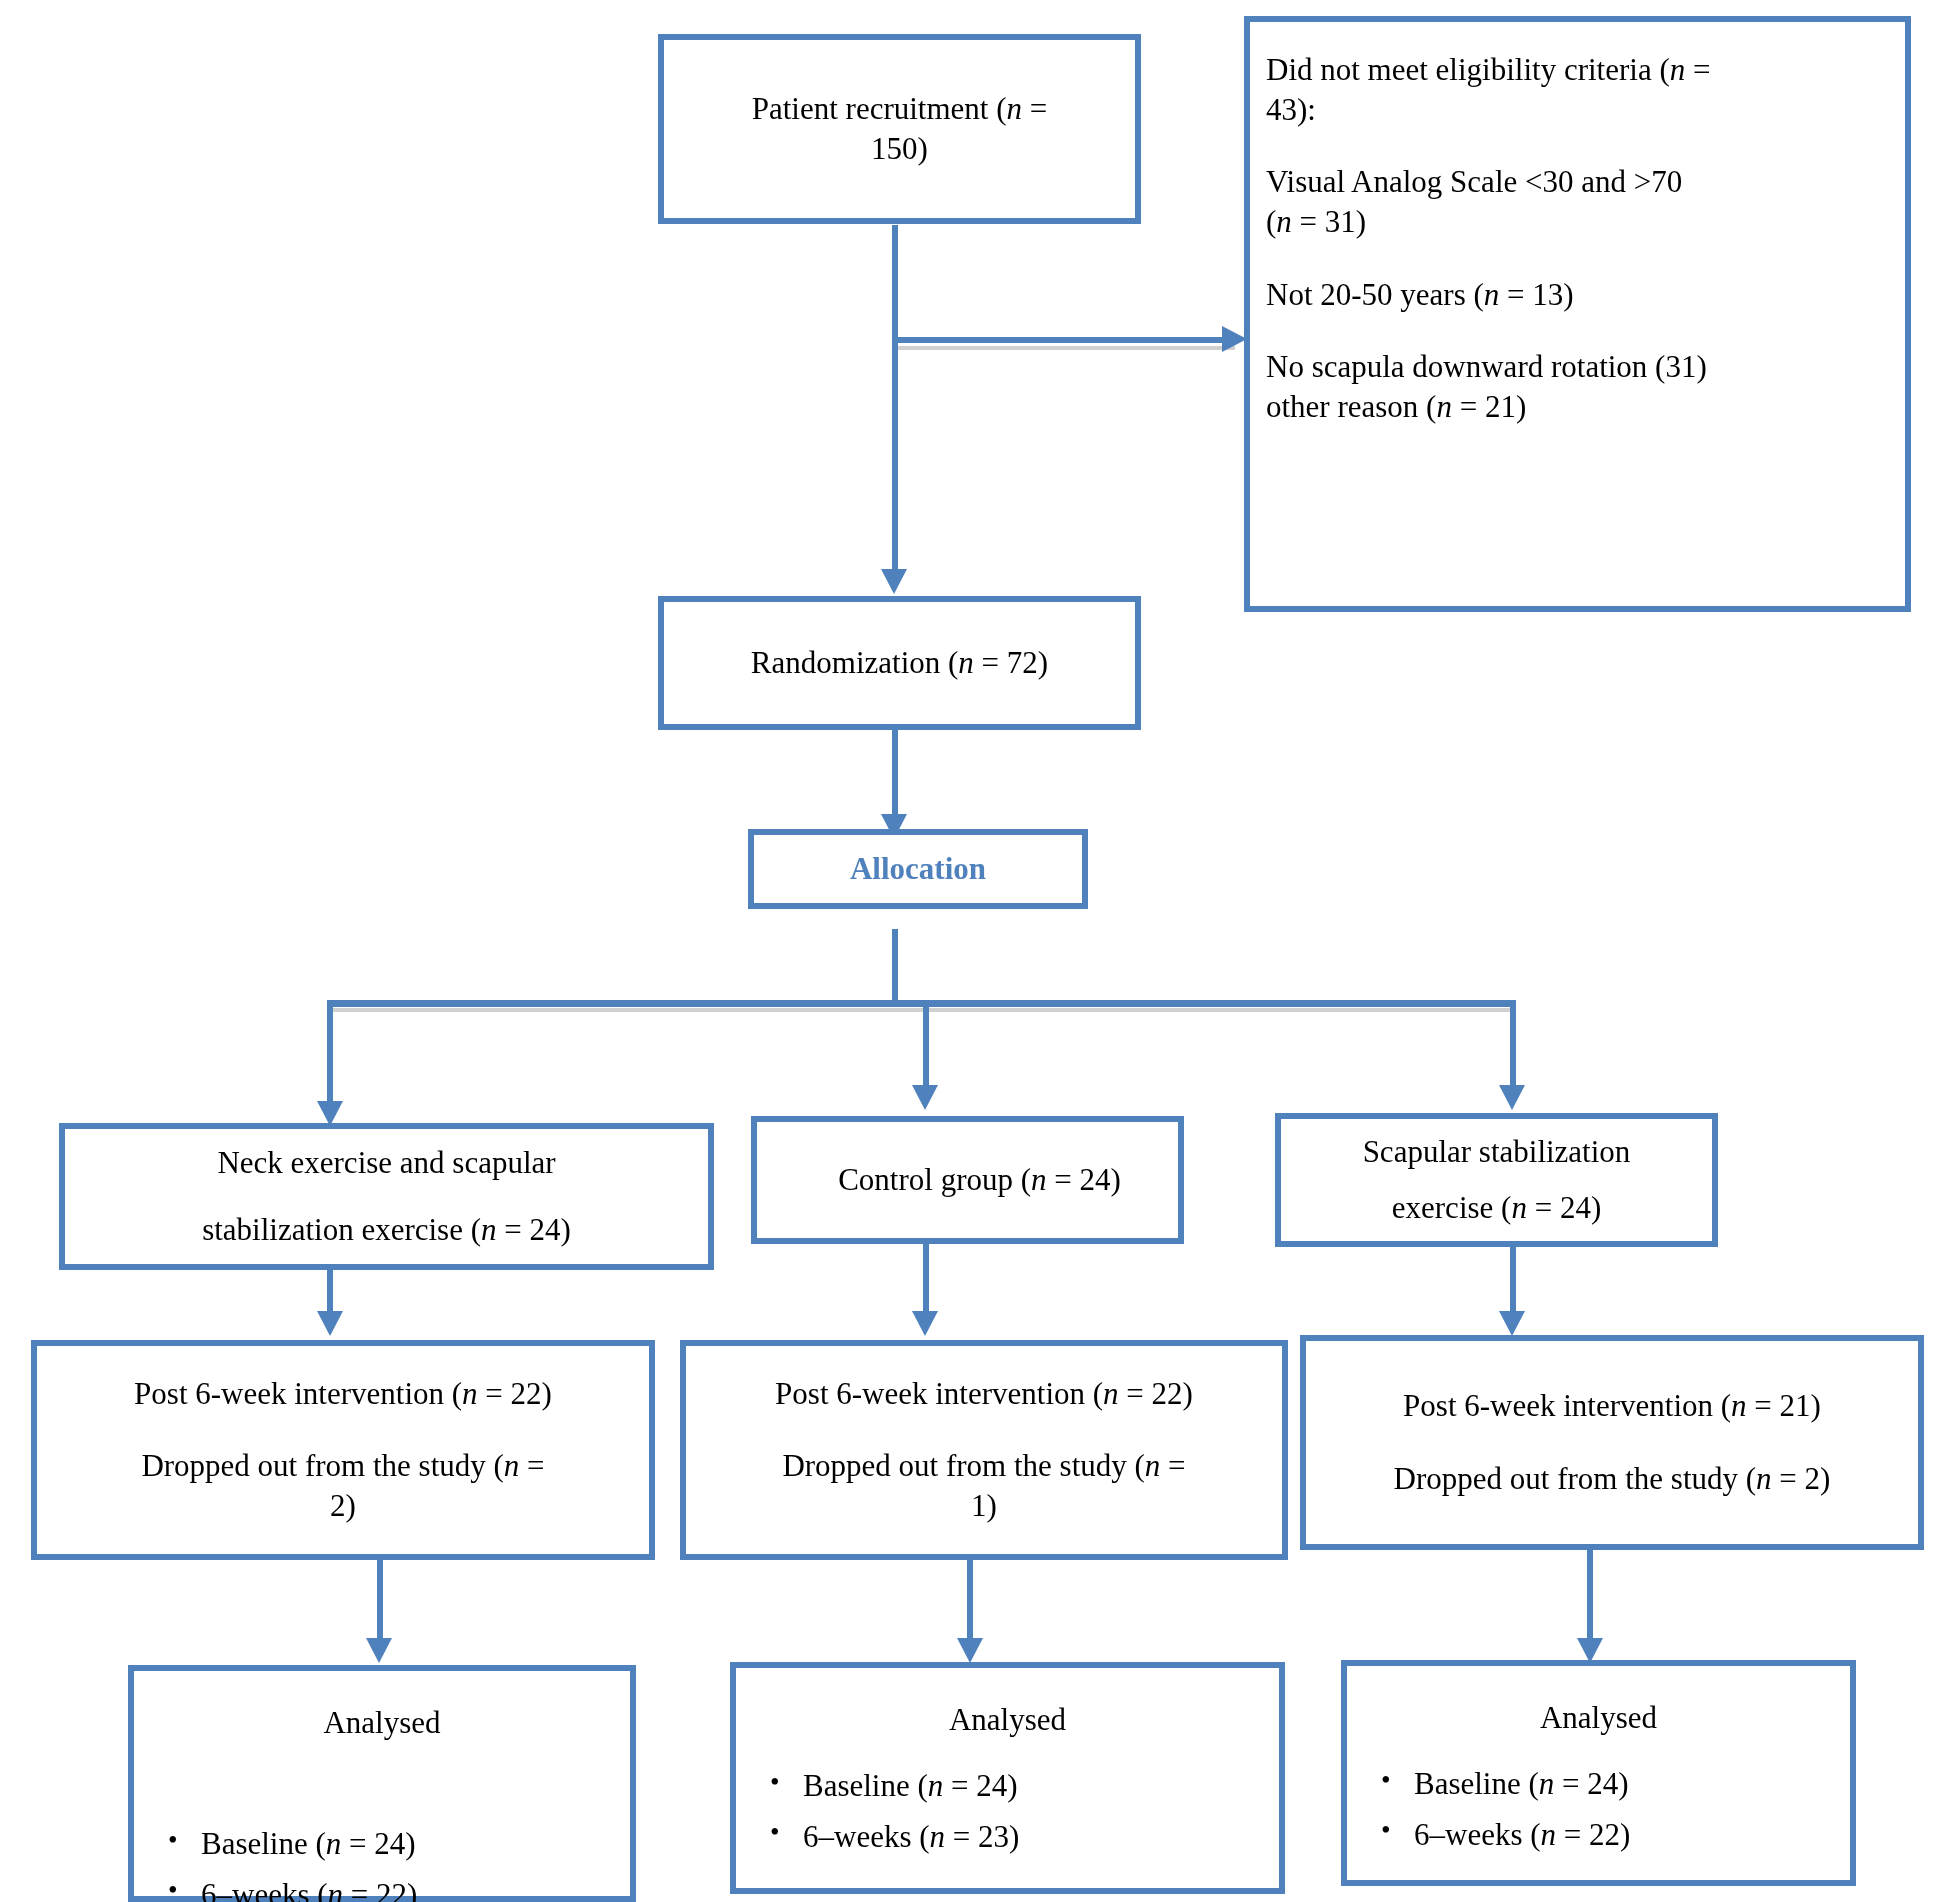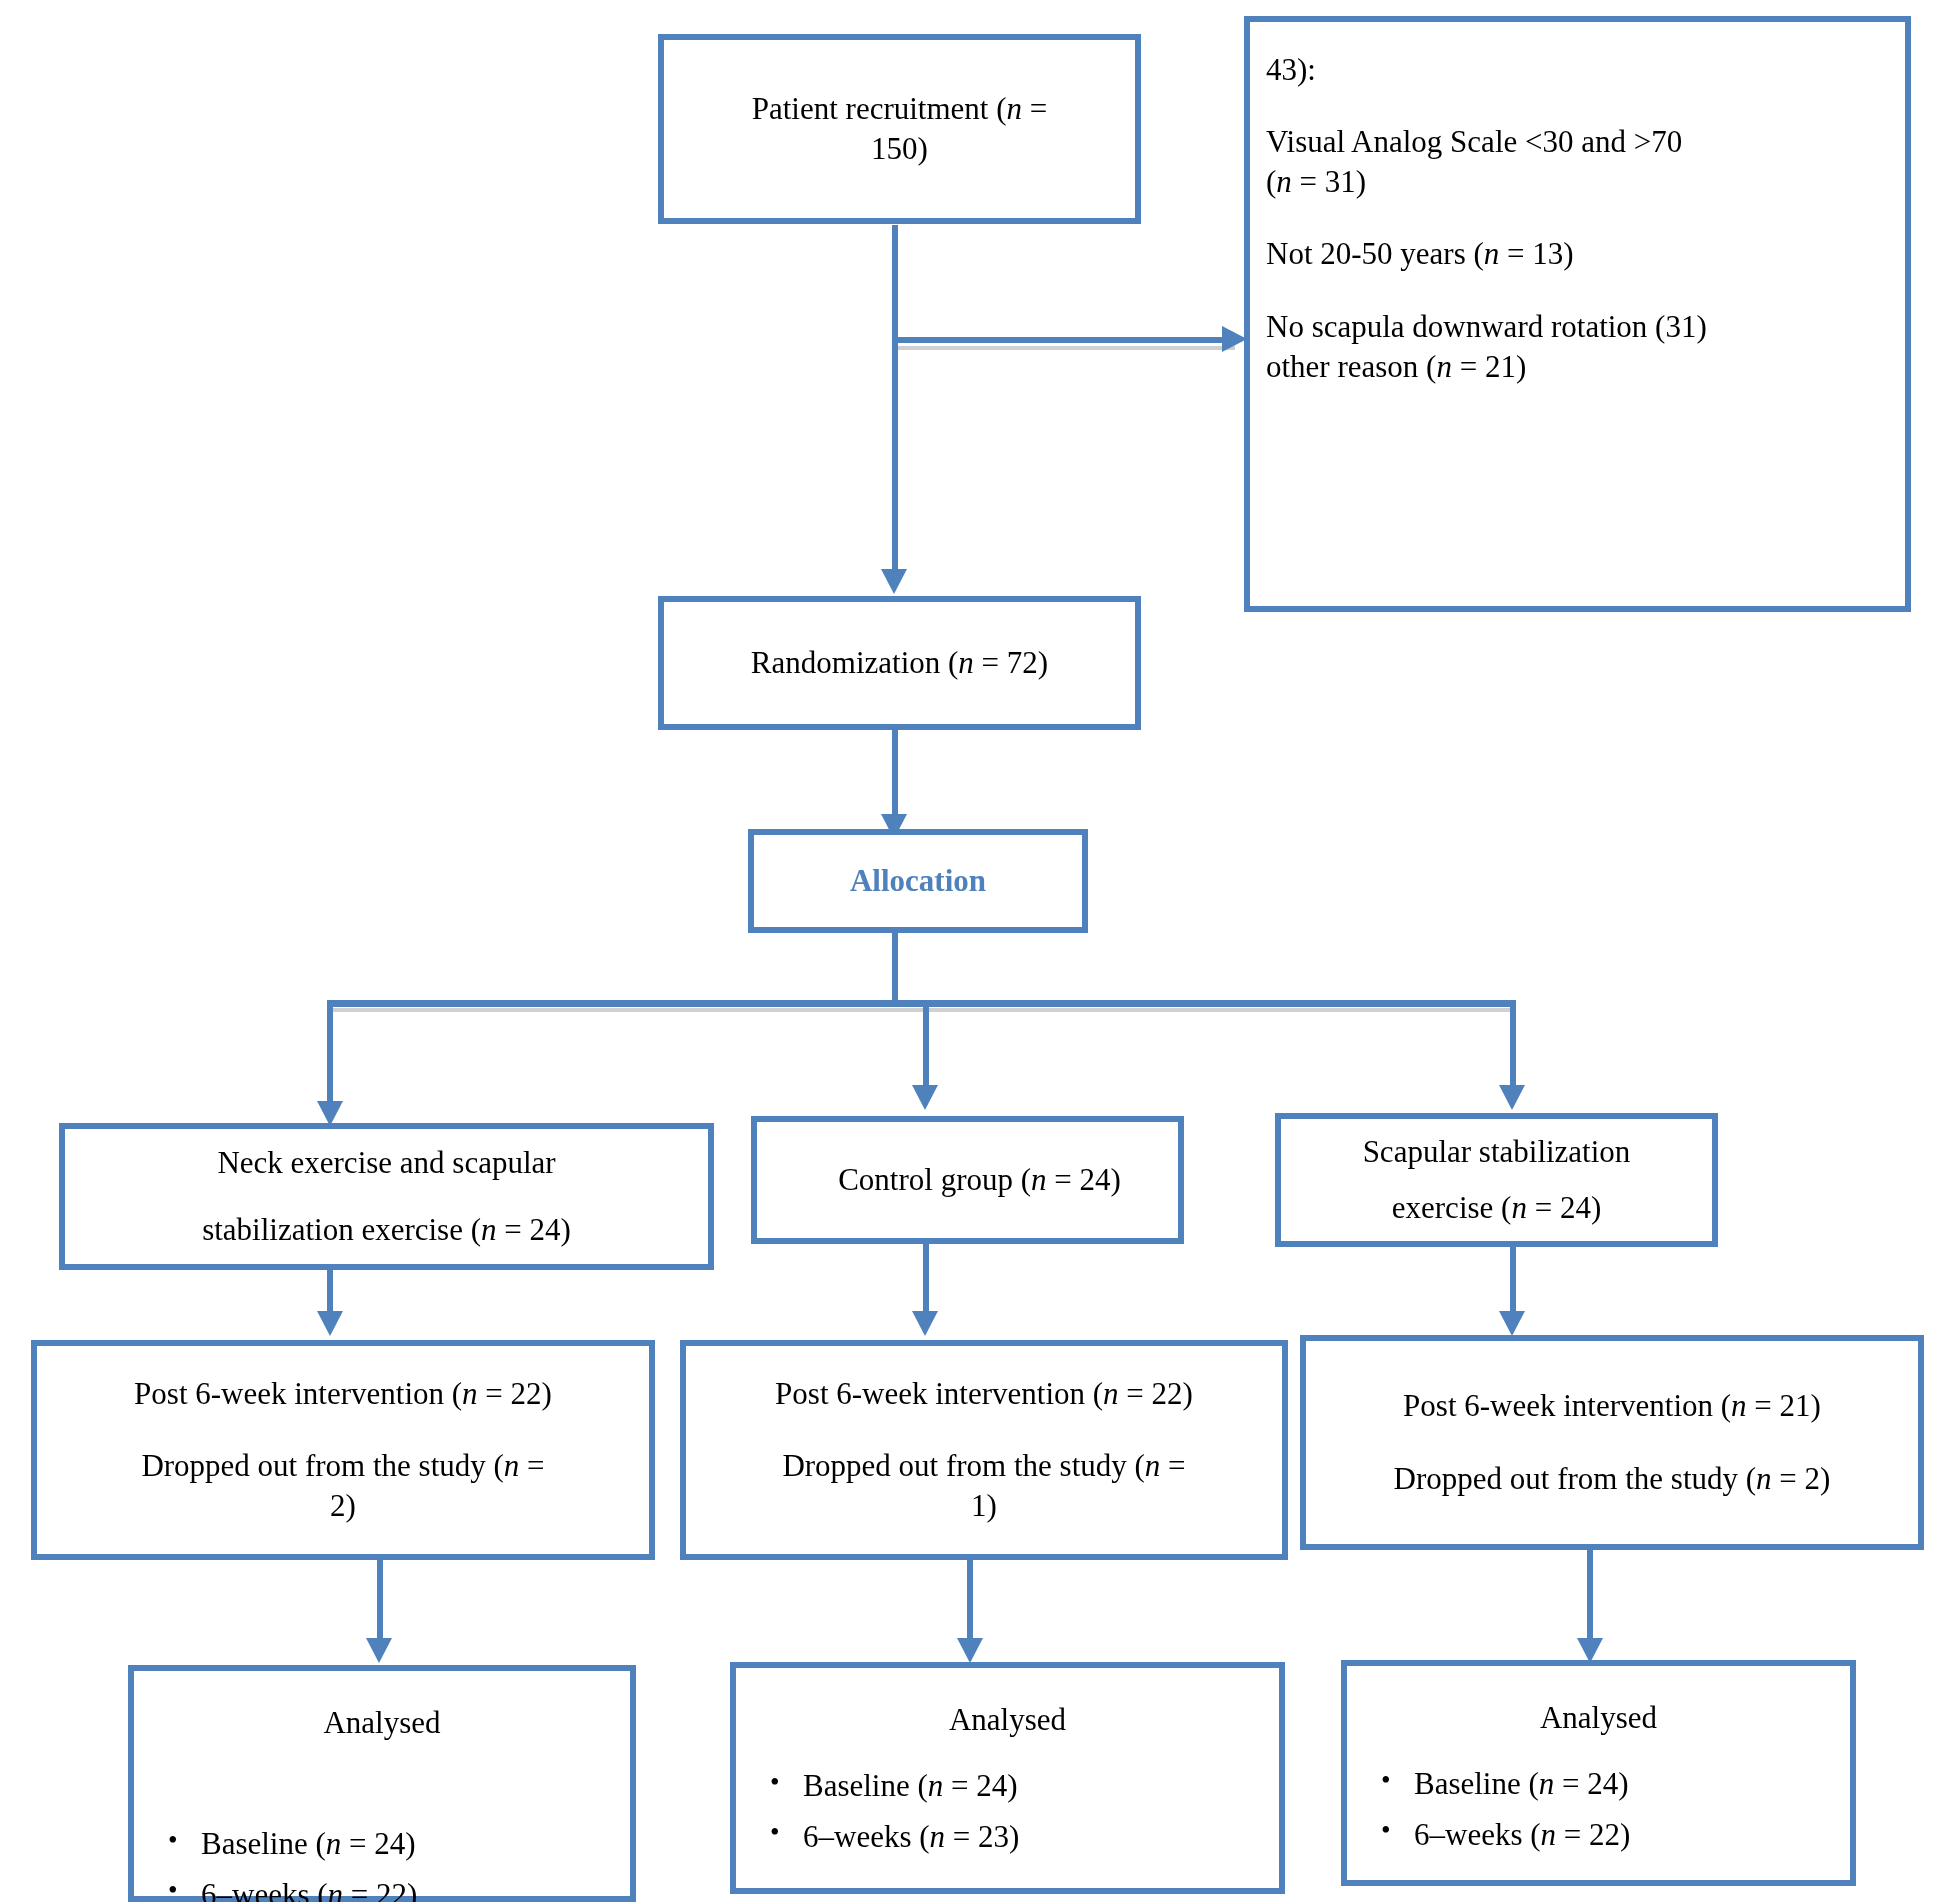--- a/index.html
+++ b/index.html
@@ -141,36 +141,37 @@
   <div class="shadow-h" style="left:898px; top:346px; width:337px;"></div>
   <div class="hline" style="left:894px; top:337px; width:331px;"></div>
   <div class="arrow-right" style="left:1222px; top:326px;"></div>
 
   <div class="box" style="left:658px; top:34px; width:483px; height:190px;">
     <p>Patient recruitment (<span class="ital">n</span> =</p>
     <p style="margin-top:0;">150)</p>
   </div>
 
   <div class="box left-align" style="left:1244px; top:15.6px; width:667px; height:596px; padding-top:28px;">
+    <p class="lead">Did not meet eligibility criteria (<span class="ital">n</span> =</p>
     <p class="lead" style="margin-top:0;">43):</p>
     <p class="lead">Visual Analog Scale &lt;30 and &gt;70</p>
     <p class="lead" style="margin-top:0;">(<span class="ital">n</span> = 31)</p>
     <p class="lead">Not 20-50 years (<span class="ital">n</span> = 13)</p>
     <p class="lead">No scapula downward rotation (31)</p>
     <p class="lead" style="margin-top:0;">other reason (<span class="ital">n</span> = 21)</p>
   </div>
 
   <div class="box" style="left:658px; top:596px; width:483px; height:134px;">
     <p>Randomization (<span class="ital">n</span> = 72)</p>
   </div>
 
   <div class="vline" style="left:892px; top:730px; height:90px;"></div>
   <div class="arrow-down" style="left:881px; top:814px;"></div>
 
-  <div class="box" style="left:748px; top:829px; width:340px; height:104px;">
+  <div class="box" style="left:748px; top:829px; width:340px; height:80px;">
     <p class="alloc-text">Allocation</p>
   </div>
 
   <div class="vline" style="left:892px; top:929px; height:75px;"></div>
   <div class="shadow-h" style="left:327px; top:1008px; width:1188px;"></div>
   <div class="bus" style="left:327px; top:1000px; width:1188px;"></div>
 
   <div class="vline" style="left:327px; top:1000px; height:106px;"></div>
   <div class="arrow-down" style="left:317px; top:1101px;"></div>
 

